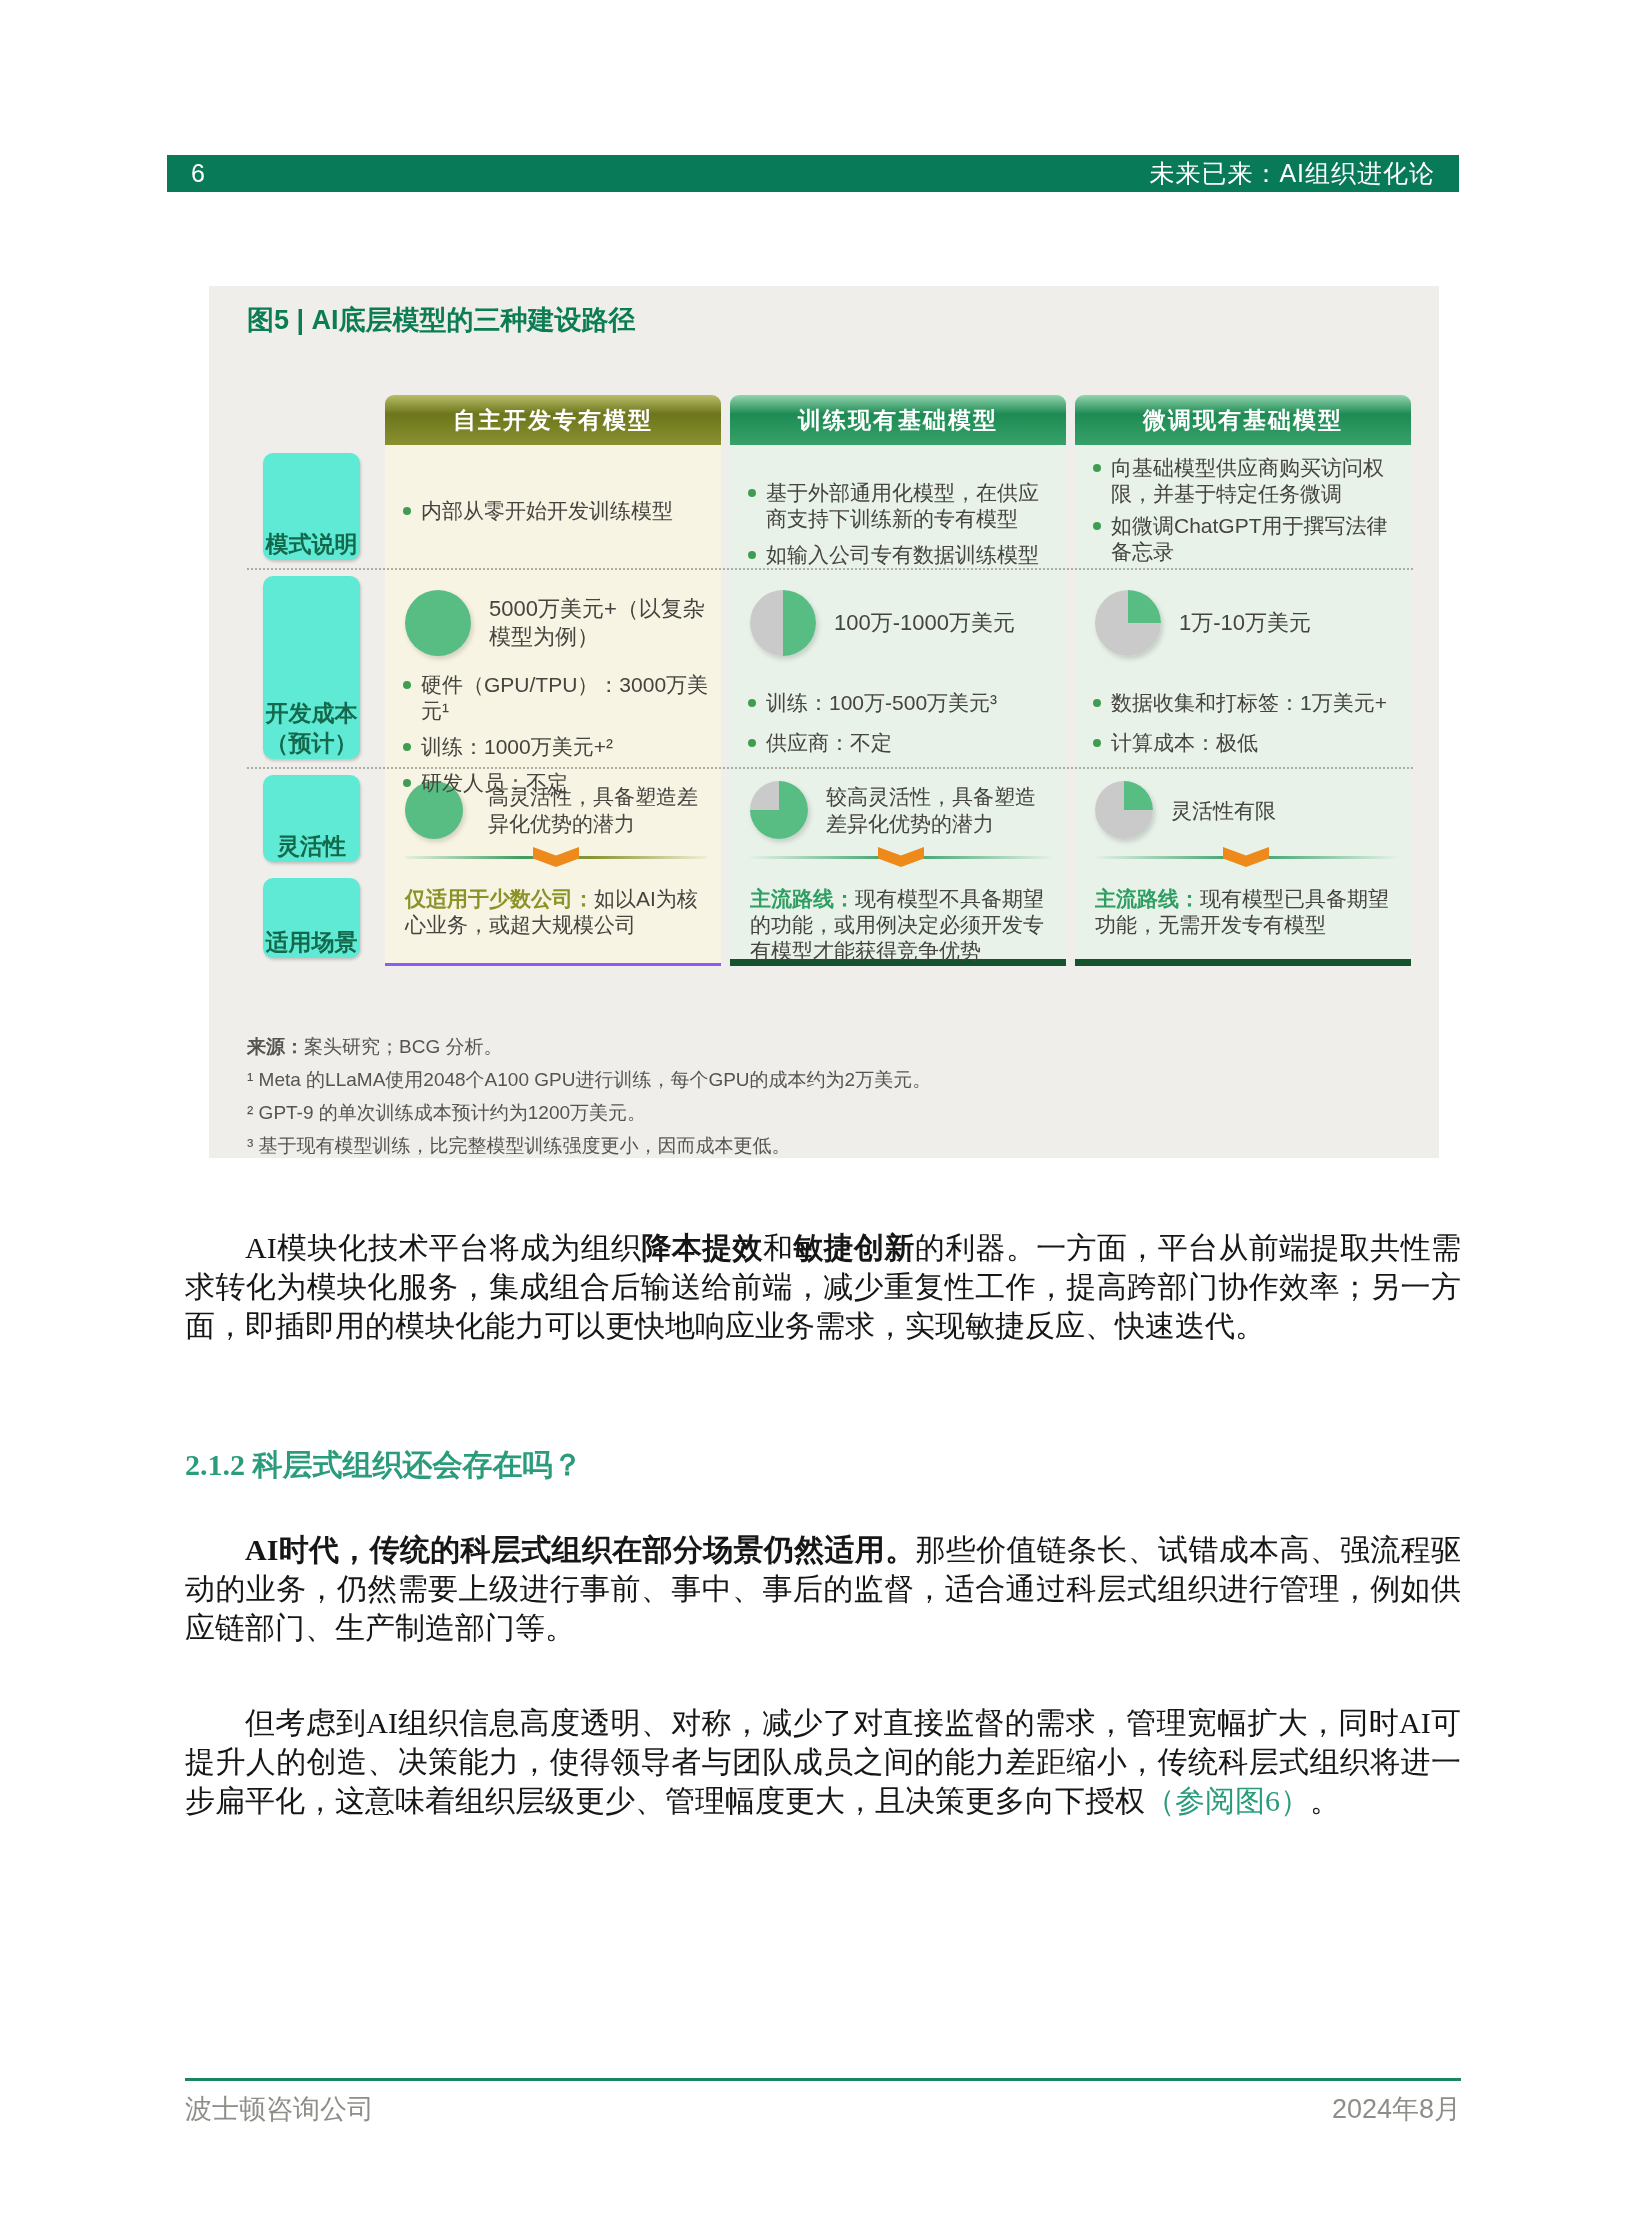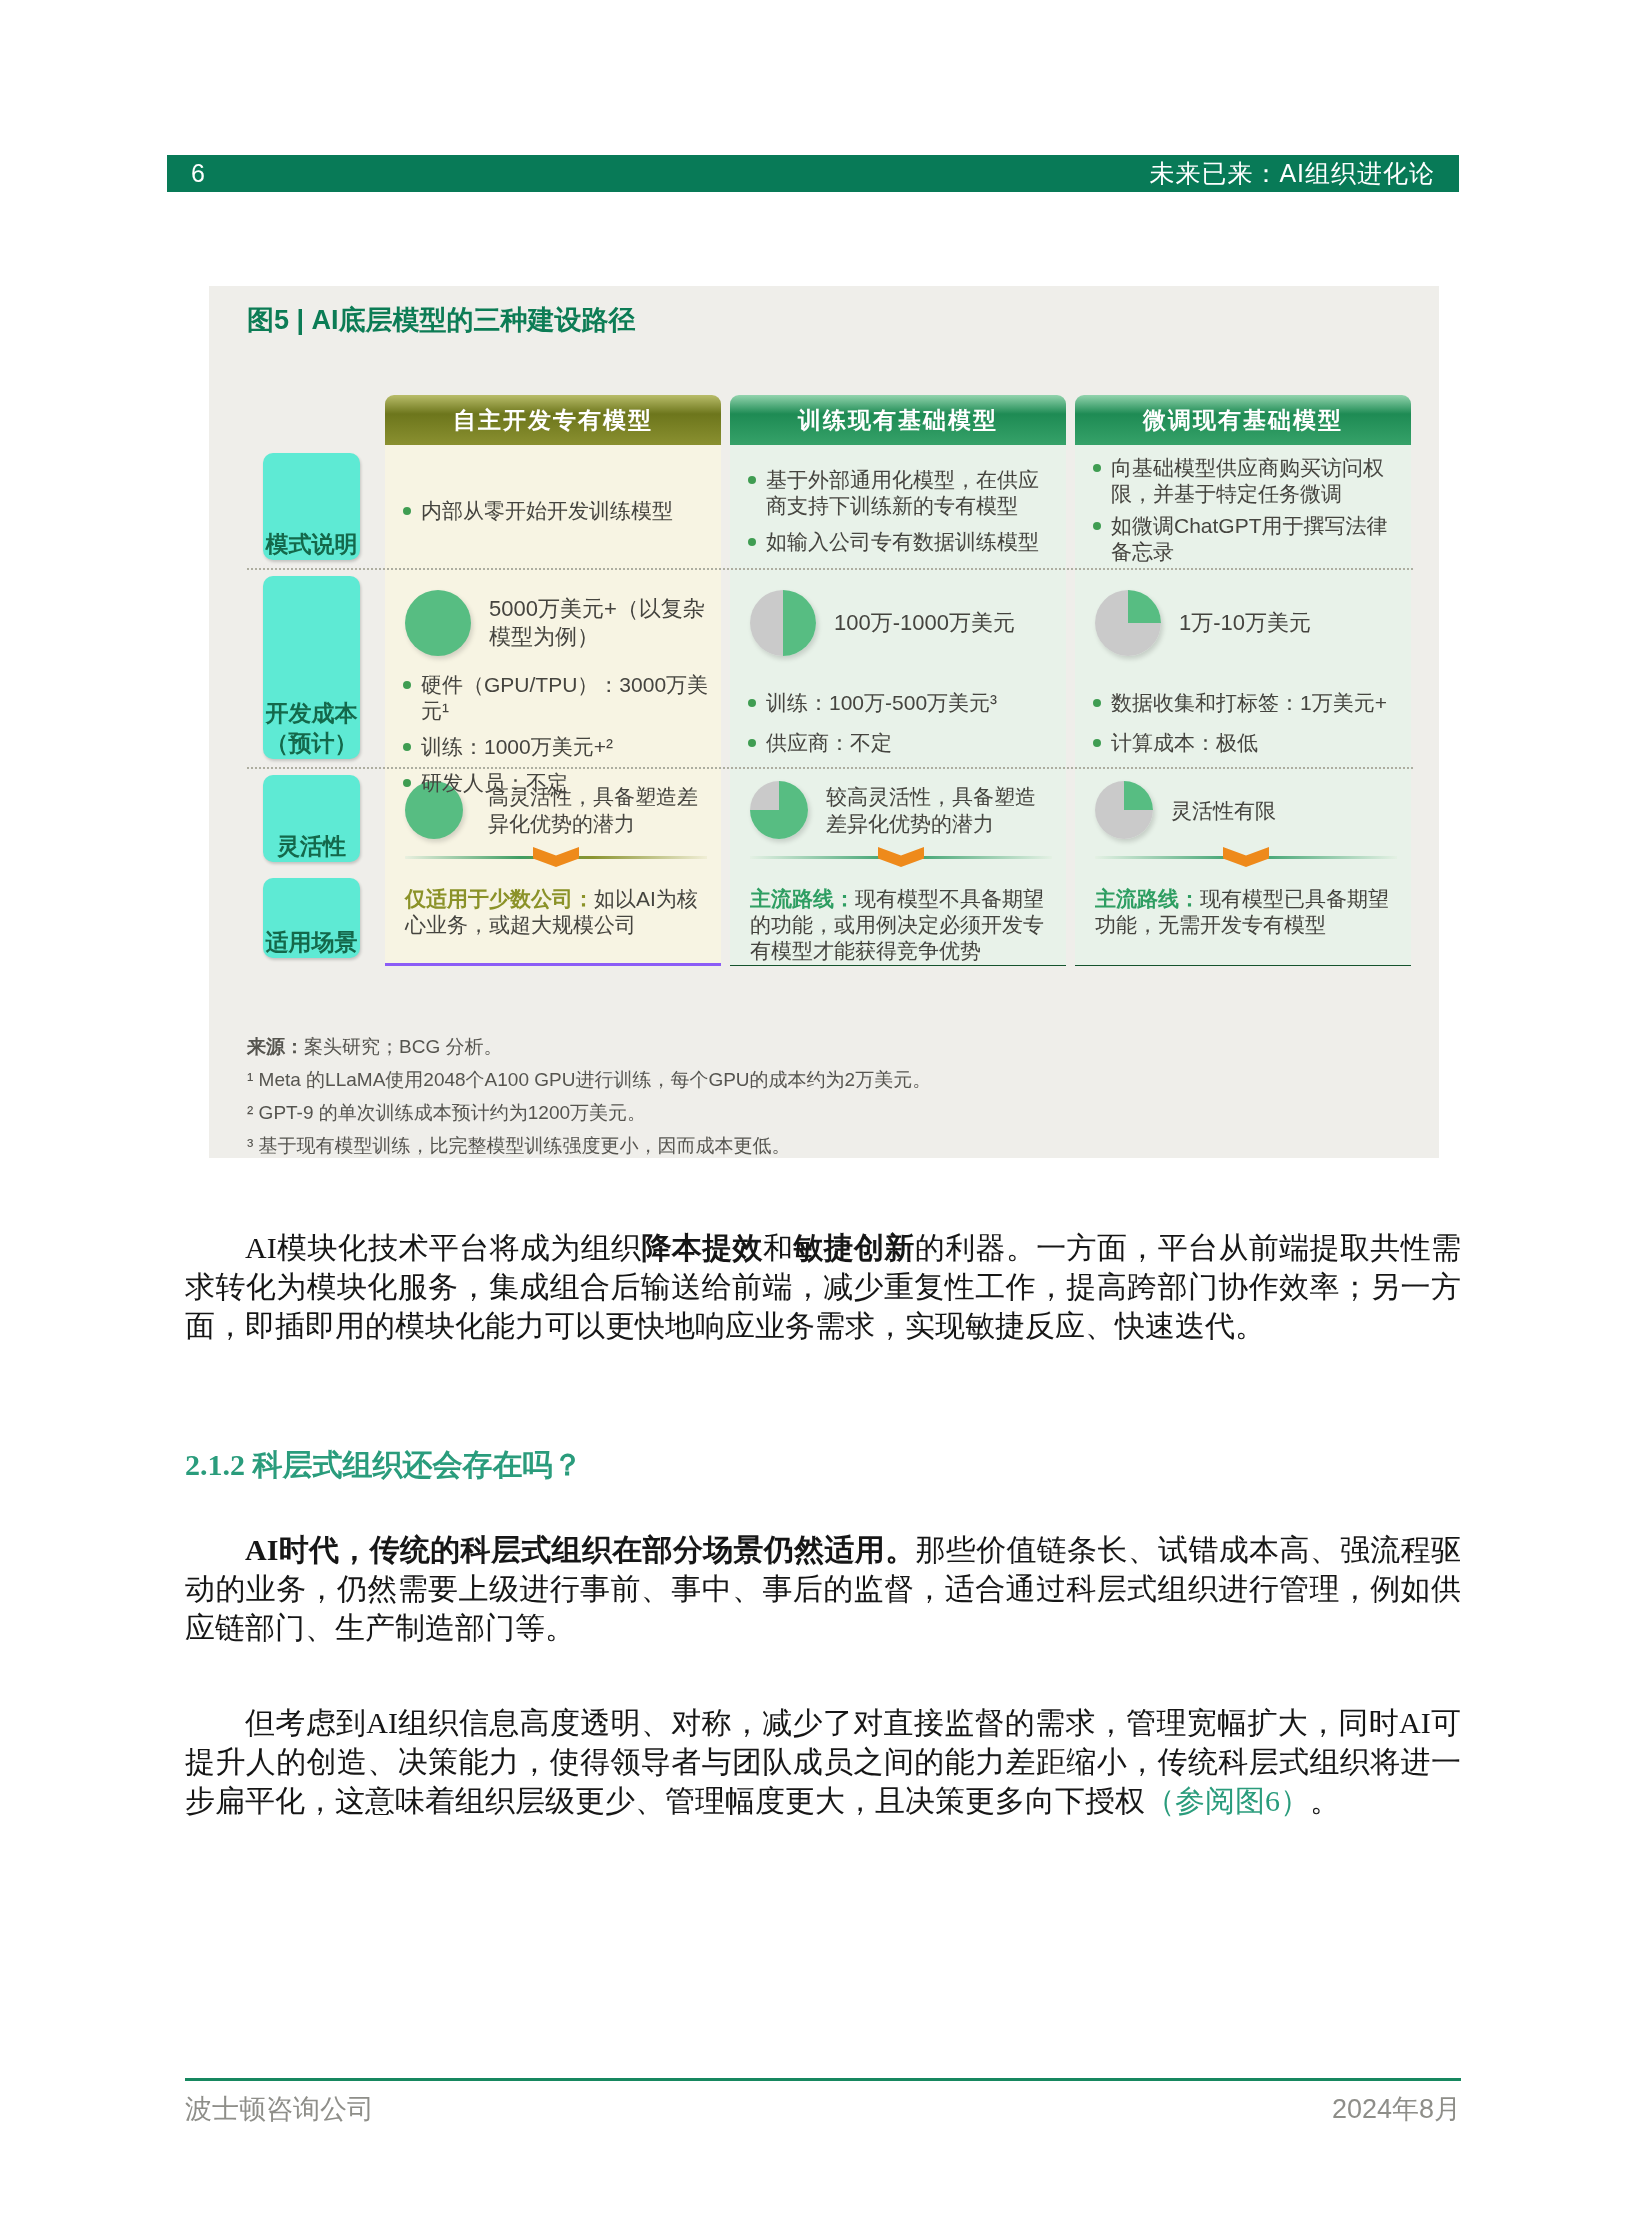--- a/index.html
+++ b/index.html
@@ -52,21 +52,21 @@
   .rule-olive{background:linear-gradient(90deg,#e9f0df 0%,#3f9e63 38%,#8b9430 62%,#f0eed6 100%);}
   .rule-green{background:linear-gradient(90deg,#e4f1e4 0%,#2f9c66 50%,#e4f1e4 100%);}
   .chevron{position:absolute;left:50%;transform:translateX(-50%);top:1px;width:46px;height:20px;
            background:#ee8a1b;clip-path:polygon(0 0,50% 42%,100% 0,100% 58%,50% 100%,0 58%);}
 
   .scene{margin:4px 0 0 4px;line-height:26px;}
   .lead{font-weight:bold;}
   .lead-olive{color:#8b9228;}
   .lead-green{color:#2e9e62;}
   .bar-olive{border-bottom:3px solid #8b5cf6;}
-  .bar-green{border-bottom:1px solid #14532d;}
+  .bar-green{border-bottom:7px solid #14532d;}
 
   .dot-sep{position:absolute;left:0;right:0;border-top:2px dotted #adada0;}
 
   .footnotes{position:absolute;left:38px;top:744px;font-size:19px;color:#55544f;line-height:33px;}
   .footnotes .src-label{font-weight:bold;}
 
   
   .para{position:absolute;left:185px;width:1276px;margin:0;font-family:"Liberation Serif",serif;
         font-size:30px;line-height:39px;color:#161616;text-align:justify;text-indent:2em;}
   .para .rb{font-weight:bold;}
@@ -100,21 +100,21 @@
       <div class="col-head head-green">微调现有基础模型</div>
 
       <div class="row-label">
         <span>模式说明</span>
       </div>
       <div class="cell bg1 center">
         <ul class="blist">
           <li style="margin-bottom:0;">内部从零开始开发训练模型</li>
         </ul>
       </div>
-      <div class="cell bg2" style="padding-top:22px;">
+      <div class="cell bg2" style="padding-top:35px;">
         <ul class="blist">
           <li>基于外部通用化模型，在供应商支持下训练新的专有模型</li>
           <li>如输入公司专有数据训练模型</li>
         </ul>
       </div>
       <div class="cell bg2" style="padding-top:10px;">
         <ul class="blist">
           <li style="margin-bottom:6px;">向基础模型供应商购买访问权限，并基于特定任务微调</li>
           <li>如微调ChatGPT用于撰写法律备忘录</li>
         </ul>

